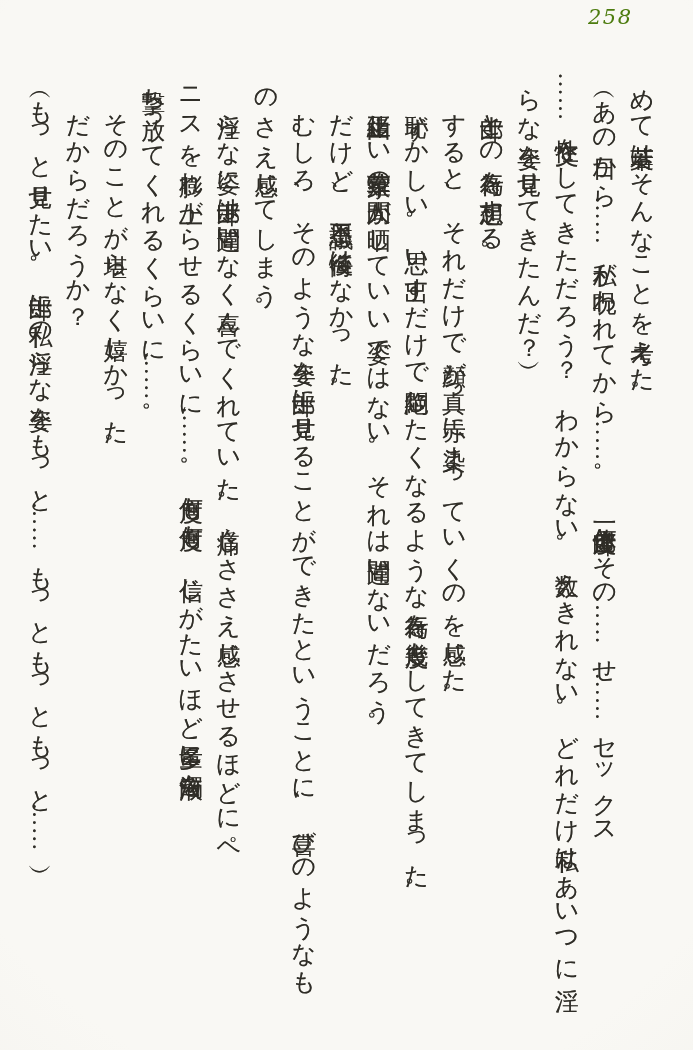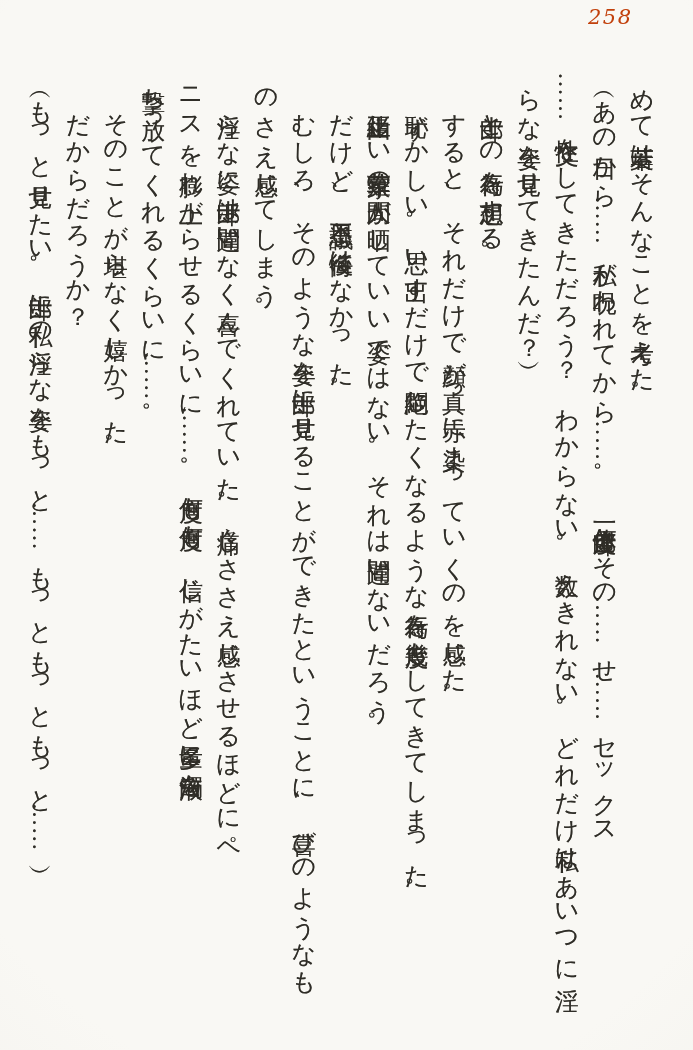--- a/index.html
+++ b/index.html
@@ -19,21 +19,21 @@
     font-family: "Liberation Serif", "DejaVu Serif", serif;
   }
   .page-number {
     position: absolute;
     top: 5px;
     left: 588px;
     font-family: "DejaVu Serif", "Liberation Serif", serif;
     font-style: italic;
     font-size: 21px;
     letter-spacing: 1.5px;
-    color: #c2410c;
+    color: #4d7c0f;
   }
   .text-block {
     position: absolute;
     top: 72px;
     right: 33px;
     height: 946px;
     writing-mode: vertical-rl;
     text-orientation: mixed;
     font-size: 24px;
     line-height: 37.6px;

